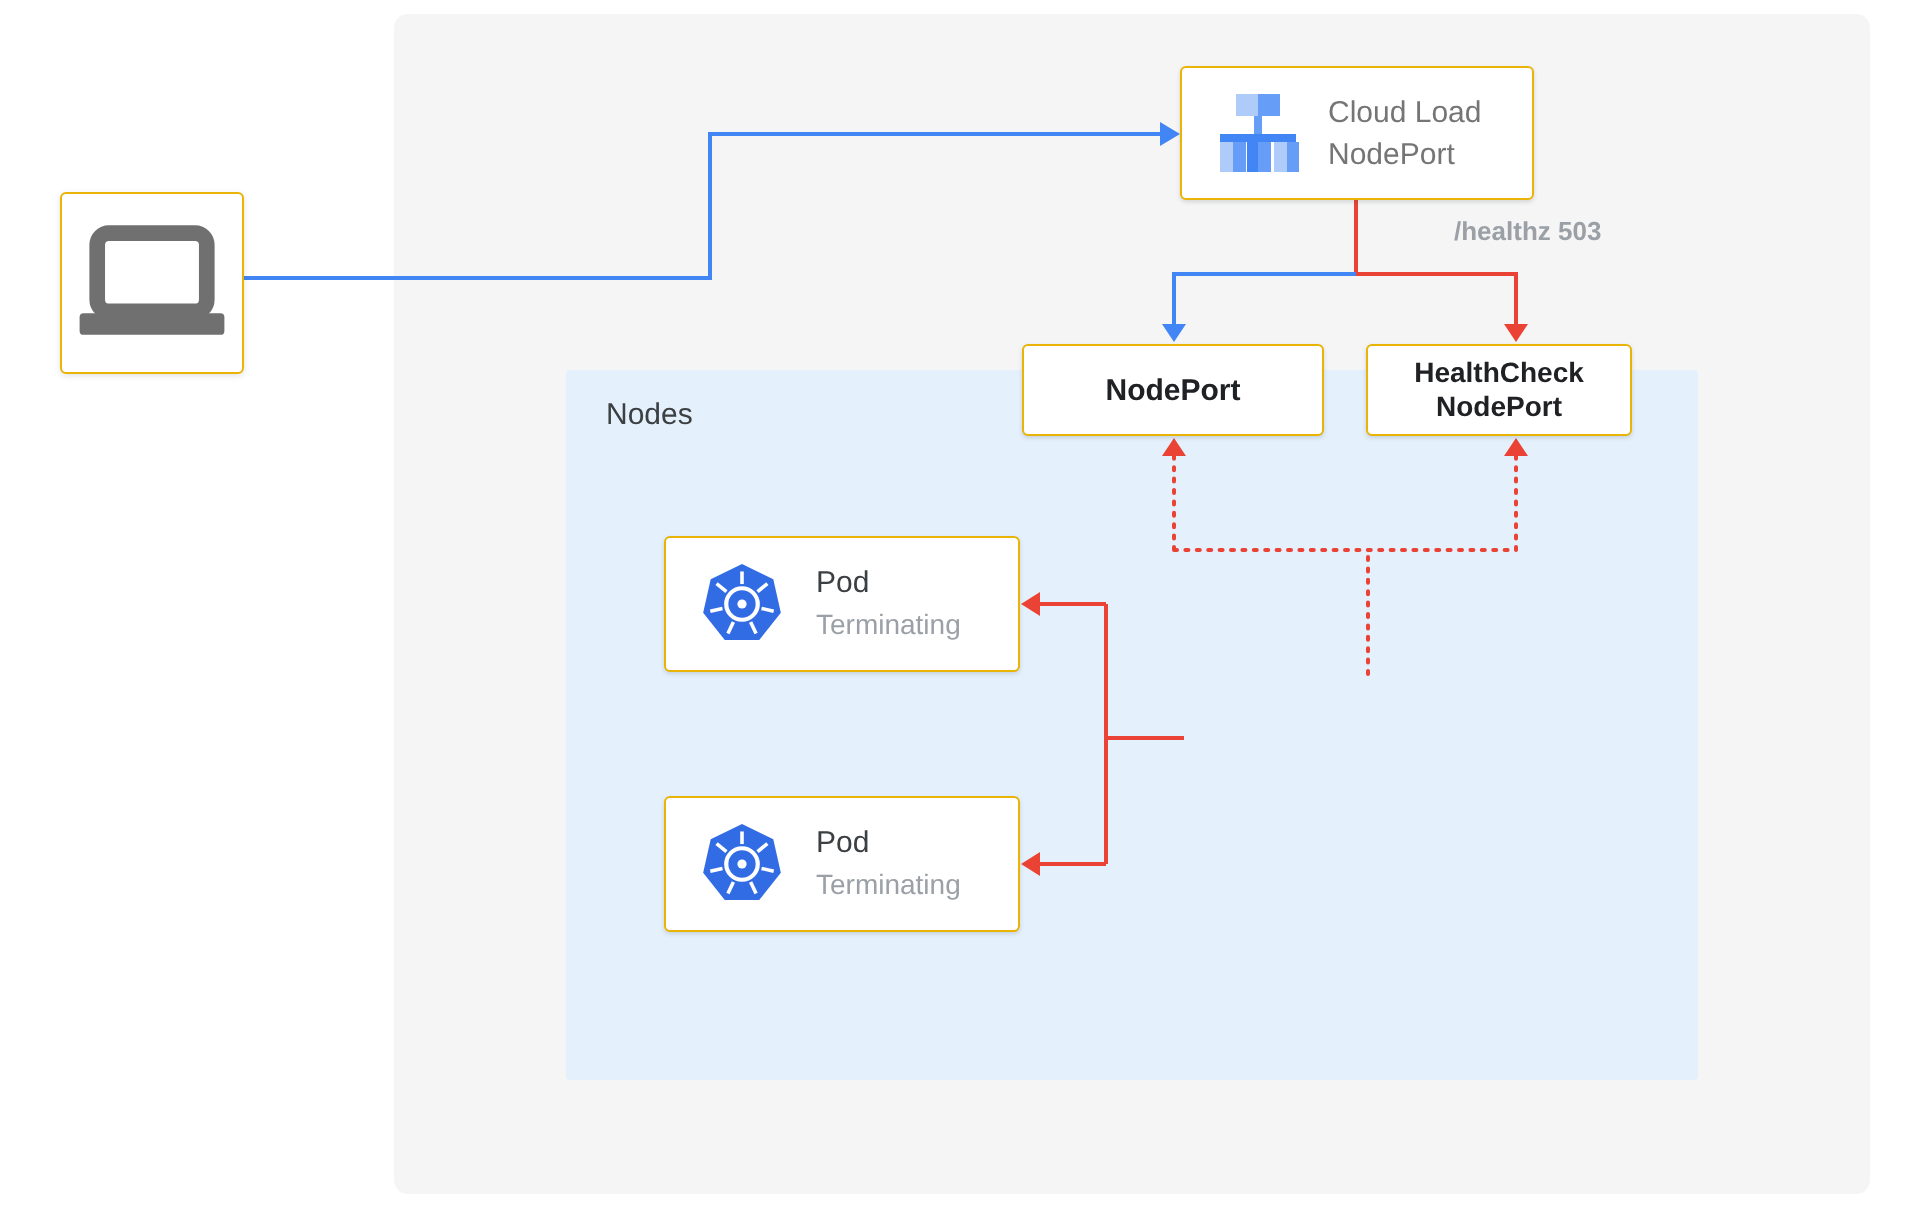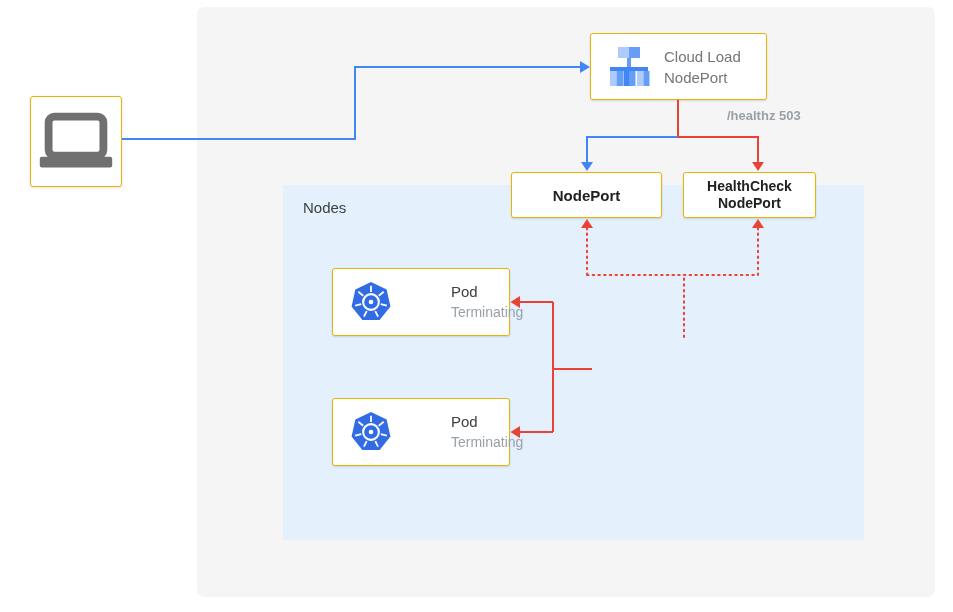--- a/index.html
+++ b/index.html
@@ -6,40 +6,40 @@
   .stage{
     position:relative;width:953px;height:612px;background:#ffffff;
     font-family:"Liberation Sans","DejaVu Sans",sans-serif;overflow:hidden;
   }
   .panel{
     position:absolute;left:197px;top:7px;width:738px;height:590px;
     background:#F5F5F5;border-radius:7px;
   }
   .nodes-group{
     position:absolute;left:283px;top:185px;width:566px;height:355px;
-    background:#E4F1FC;border-radius:2px;padding-left:15px;
+    background:#E4F1FC;border-radius:2px;
   }
   .nodes-label{
     position:absolute;left:20px;top:14px;font-size:15px;color:#3C4043;
   }
   .card{
     position:absolute;background:#ffffff;border:1px solid #eab308;
     border-radius:3px;box-shadow:0 1px 2px rgba(60,64,67,0.18);
     box-sizing:border-box;
   }
   .client-box{left:30px;top:96px;width:92px;height:91px;
     display:flex;align-items:center;justify-content:center;box-shadow:0 1px 3px rgba(60,64,67,0.15);}
   .clb-box{left:590px;top:33px;width:177px;height:67px;display:flex;align-items:center;}
   .clb-icon{margin-left:13px;flex:0 0 auto;}
   .clb-text{margin-left:10px;font-size:15px;line-height:21px;color:#757575;}
   .port-box{display:flex;flex-direction:column;align-items:center;justify-content:center;
     font-weight:bold;color:#202124;text-align:center;}
   .nodeport-box{left:511px;top:172px;width:151px;height:46px;font-size:15px;}
   .hc-box{left:683px;top:172px;width:133px;height:46px;font-size:14px;line-height:17px;}
-  .entity-box{display:flex;align-items:center;gap:43px;}
+  .entity-box{display:flex;align-items:center;}
   .pod1-box{left:332px;top:268px;width:178px;height:68px;}
   .pod2-box{left:332px;top:398px;width:178px;height:68px;}
   .kp-box{left:592px;top:337px;width:185px;height:67px;}
   .entity-icon{margin-left:17px;flex:0 0 auto;}
   .entity-text{margin-left:16px;}
   .entity-title{font-size:15px;color:#3C4043;line-height:19px;}
   .entity-sub{font-size:14px;color:#9AA0A6;line-height:19px;margin-top:2px;text-align:center;}
   .kp-box .entity-title{font-size:16px;}
   .kp-box .entity-sub{font-size:15px;}
   .healthz-label{

